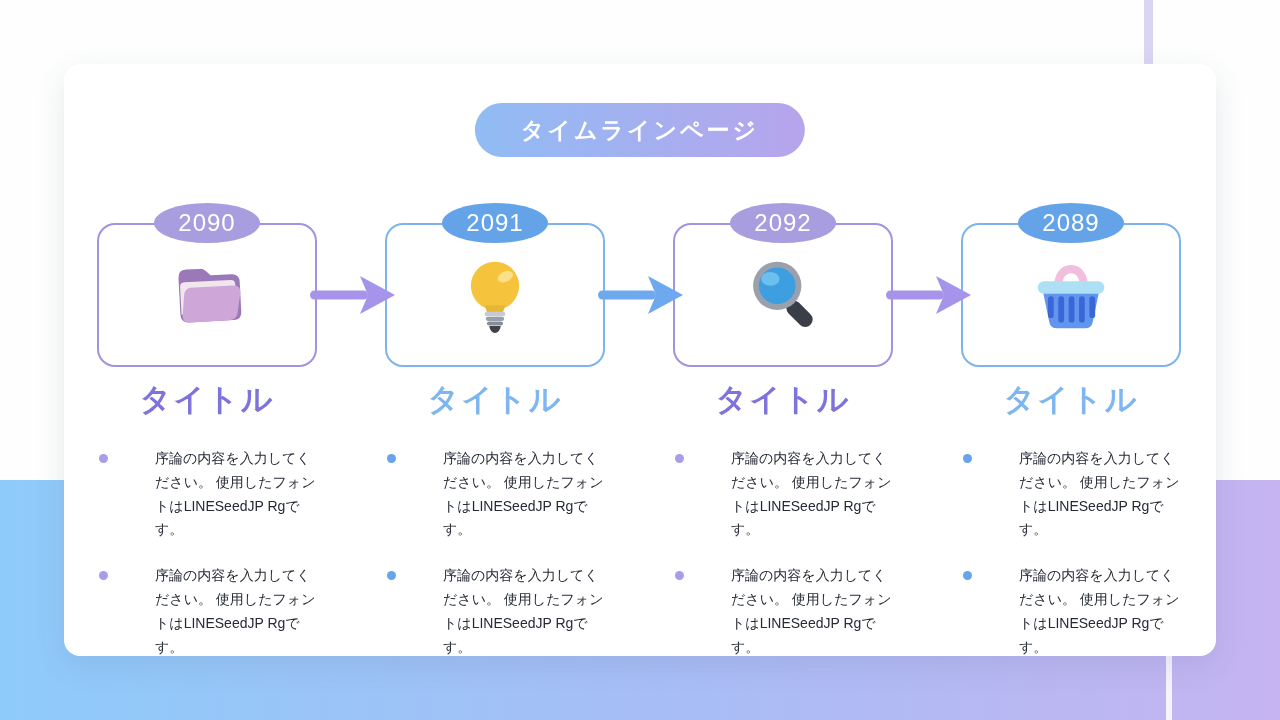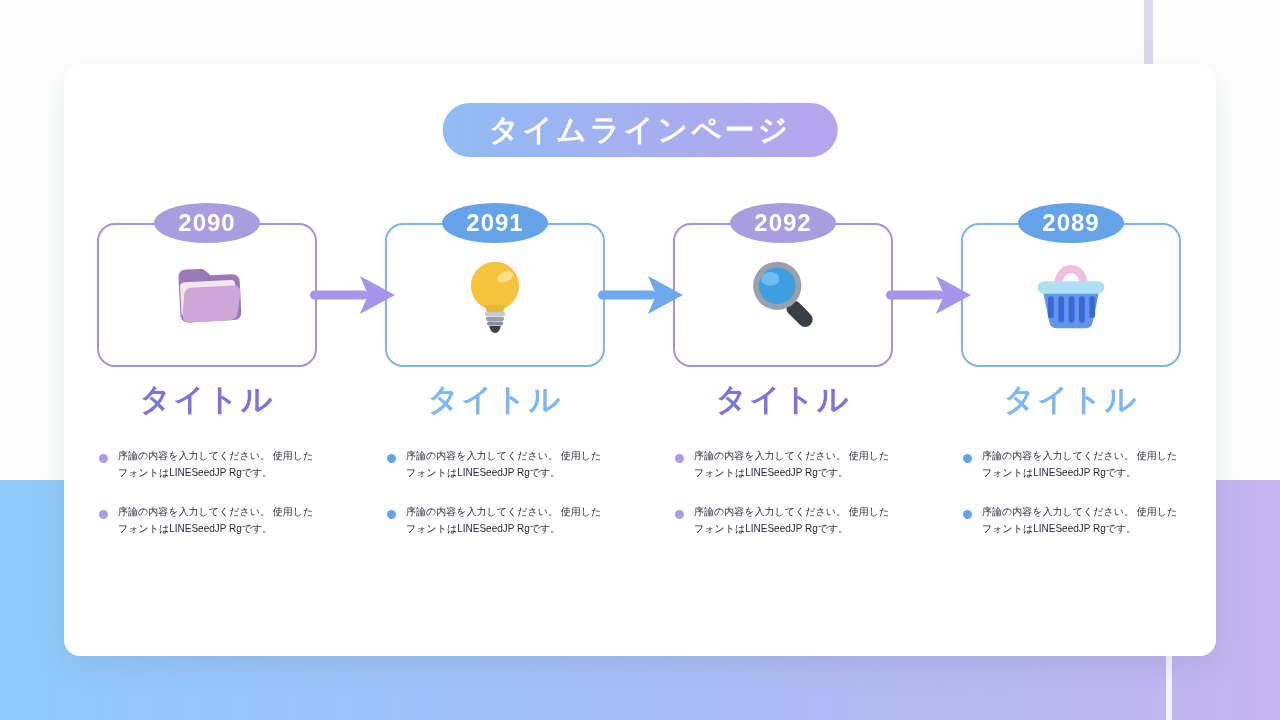--- a/index.html
+++ b/index.html
@@ -22,31 +22,31 @@
   }
   .card {
     position:absolute; left:64px; top:64px; width:1152px; height:592px;
     background:#ffffff; border-radius:16px;
     box-shadow:0 10px 30px rgba(80,80,120,.12);
   }
   .pill {
     position:absolute; top:39px; left:50%; transform:translateX(-50%);
     height:54px; line-height:54px; padding:0 46px; border-radius:28px;
     background:linear-gradient(90deg,#90bcf4 0%,#b7a4ec 100%);
-    color:#ffffff; font-size:30px; font-weight:bold; letter-spacing:3px;
+    color:#ffffff; font-size:23px; font-weight:bold; letter-spacing:3px;
     white-space:nowrap;
   }
   .columns {
     position:absolute; top:139px; left:33px;
     display:flex; gap:68px;
   }
   .col { width:220px; position:relative; }
   .badge {
     width:106px; height:40px; margin:0 auto; border-radius:50%;
-    color:#fff; font-size:24px; font-weight:bold; letter-spacing:1px;
+    color:#fff; font-size:24px; font-weight:normal; letter-spacing:1px;
     display:flex; align-items:center; justify-content:center;
     position:relative; z-index:2;
   }
   .col.purple .badge { background:#a89ddf; }
   .col.blue   .badge { background:#65a3e8;text-align:right; }
   .box {
     margin-top:-20px; height:144px; border-radius:18px; background:#fff;
     display:flex; align-items:center; justify-content:center; box-sizing:border-box;
   }
   .col.purple .box { border:2.5px solid #a392e2; }
@@ -63,21 +63,21 @@
   .col.blue   .title { color:#7fb5f1; }
   .bullets { margin-top:26px; display:flex; flex-direction:column; gap:22px; }
   .bullet { display:flex; }
   .dot {
     flex:0 0 9px; width:9px; height:9px; border-radius:50%;
     margin:7px 10px 0 2px;
   }
   .col.purple .dot { background:#a89de8; }
   .col.blue   .dot { background:#67a4e9; }
   .bullet-text {
-    font-size:10px; line-height:1.7; color:#252a35;
+    font-size:14px; line-height:1.7; color:#252a35;margin-left:37px;
   }
 </style>
 </head>
 <body>
 
 <div class="bg-bottom"></div>
 <div class="accent-line-top"></div>
 <div class="accent-line-bottom"></div>
 
 <div class="card">

